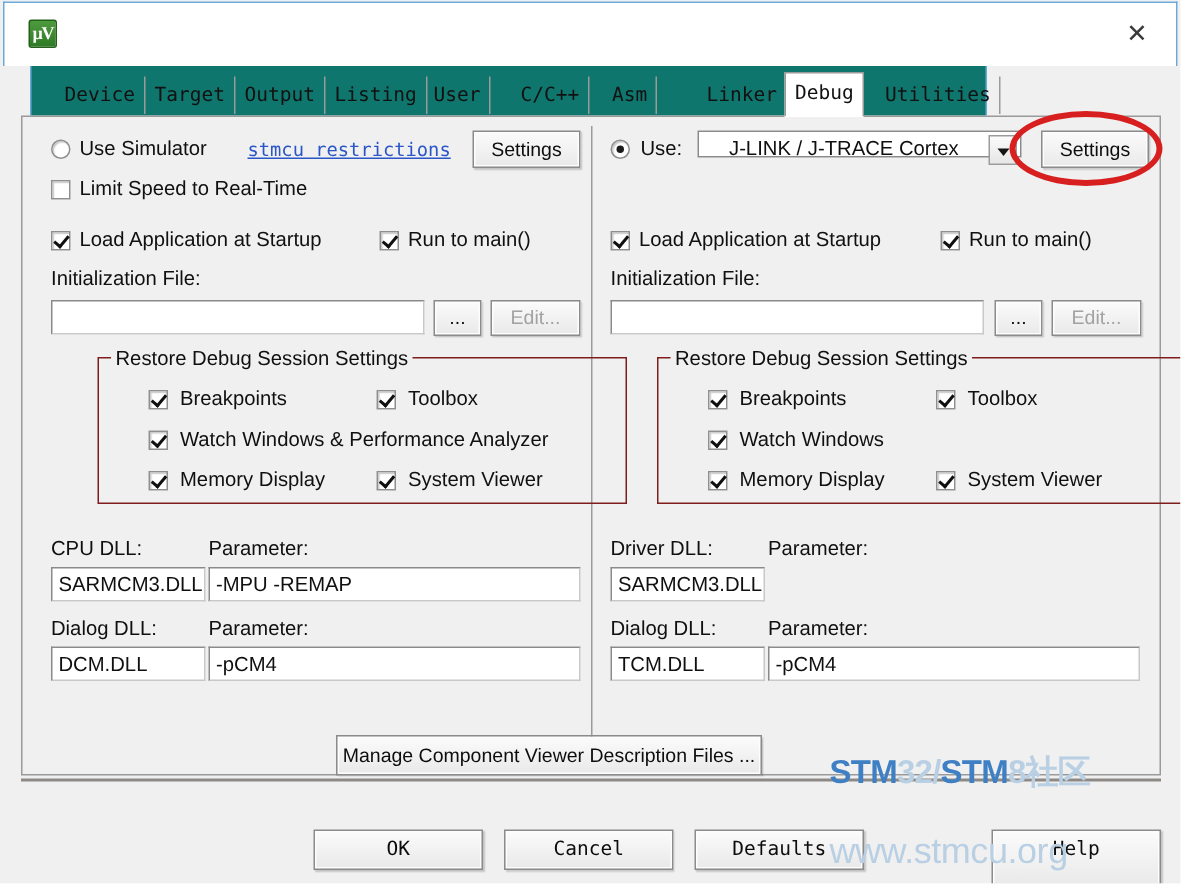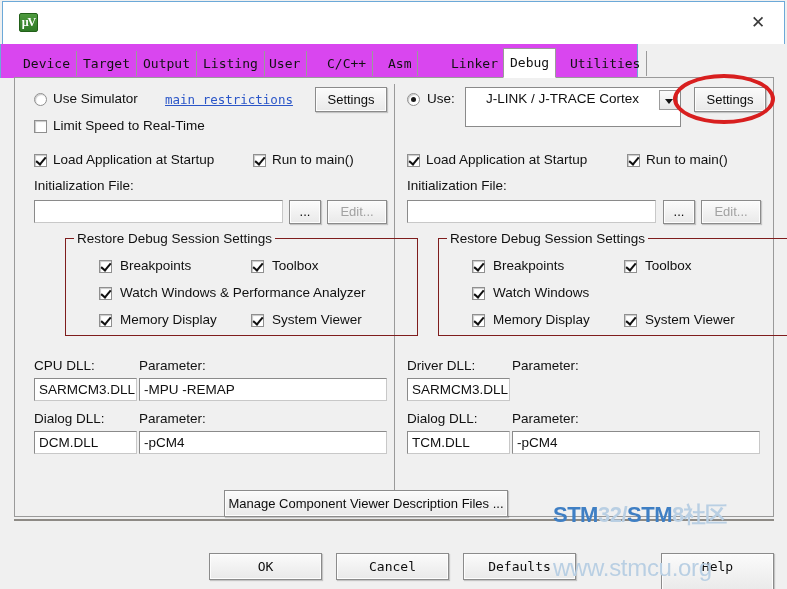--- a/index.html
+++ b/index.html
@@ -59,23 +59,23 @@
     line-height: 28px;
     text-align: center;
     font-size: 17px;
     color: #3a3a3a;
     cursor: pointer;
     user-select: none;
   }
   
   .tabstrip {
     position: absolute;
-    left: 0; top: 44px;
+    left: 20px; top: 44px;
     width: 638px; height: 34px;
-    background: #d946ef;
+    background: #0f766e;
     border-left: 1px solid #6ca9d8;
     border-right: 1px solid #6ca9d8;
     box-sizing: border-box;
   }
   .tab {
     position: absolute;
     top: 7px;
     height: 25px;
     font-family: "DejaVu Sans Mono", monospace;
     font-size: 13px;
@@ -303,21 +303,21 @@
     <div class="tab" style="left:444px;">Linker</div>
     <div class="tab selected" style="left:502px;">Debug</div>
     <div class="tab" style="left:563px;">Utilities</div>
   </div>
 
   <div class="tabpage">
     <div class="vdivider"></div>
 
     <div class="radio" style="left:19px; top:15px;"></div>
     <div class="lbl" style="left:38px; top:13px;">Use Simulator</div>
-    <div class="link" style="left:150px; top:14px;">main restrictions</div>
+    <div class="link" style="left:150px; top:14px;">stmcu restrictions</div>
     <div class="btn" style="left:300px; top:9px; width:72px; height:25px; line-height:23px;">Settings</div>
 
     <div class="check" style="left:19px; top:42px;"></div>
     <div class="lbl" style="left:38px; top:40px;">Limit Speed to Real-Time</div>
 
     <div class="check on" style="left:19px; top:76px;"></div>
     <div class="lbl" style="left:38px; top:74px;">Load Application at Startup</div>
     <div class="check on" style="left:238px; top:76px;"></div>
     <div class="lbl" style="left:257px; top:74px;">Run to main()</div>
 
@@ -345,21 +345,21 @@
     <div class="field" style="left:19px; top:300px; width:103px; height:23px;">SARMCM3.DLL</div>
     <div class="field" style="left:124px; top:300px; width:248px; height:23px;">-MPU -REMAP</div>
 
     <div class="lbl" style="left:19px; top:333px;">Dialog DLL:</div>
     <div class="lbl" style="left:124px; top:333px;">Parameter:</div>
     <div class="field" style="left:19px; top:353px; width:103px; height:23px;">DCM.DLL</div>
     <div class="field" style="left:124px; top:353px; width:248px; height:23px;">-pCM4</div>
 
     <div class="radio on" style="left:392px; top:15px;"></div>
     <div class="lbl" style="left:412px; top:13px;">Use:</div>
-    <div class="combo" style="left:450px; top:9px; width:216px; height:40px;padding-left:20px;">
+    <div class="combo" style="left:450px; top:9px; width:216px; height:18px;padding-left:20px;">
       <span>J-LINK / J-TRACE Cortex</span>
       <span class="combo-arrow"></span>
     </div>
     <div class="btn" style="left:679px; top:9px; width:72px; height:25px; line-height:23px;">Settings</div>
 
     <div class="check on" style="left:392px; top:76px;"></div>
     <div class="lbl" style="left:411px; top:74px;">Load Application at Startup</div>
     <div class="check on" style="left:612px; top:76px;"></div>
     <div class="lbl" style="left:631px; top:74px;">Run to main()</div>
 

